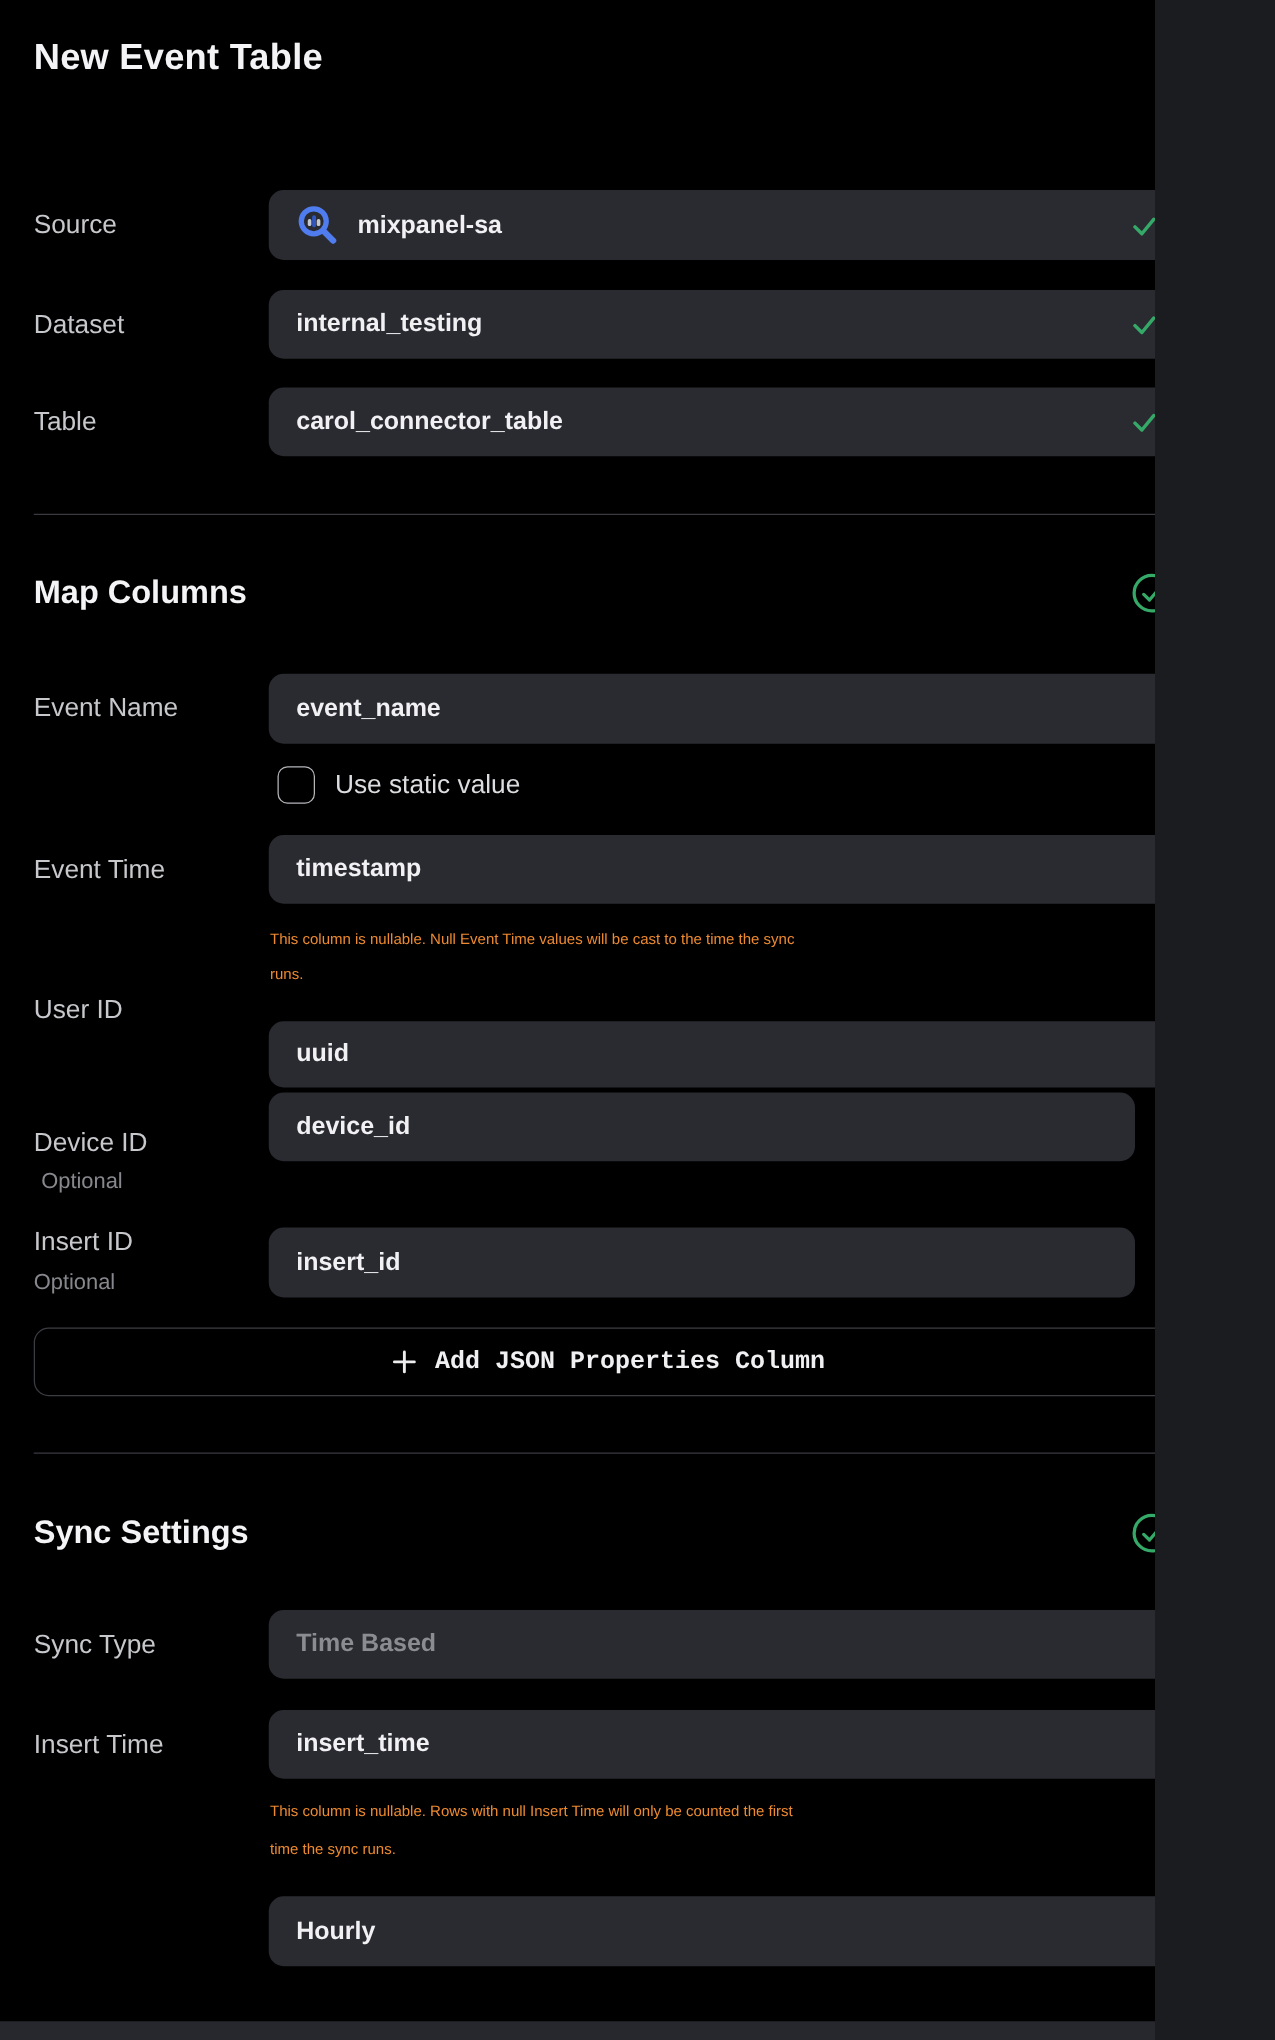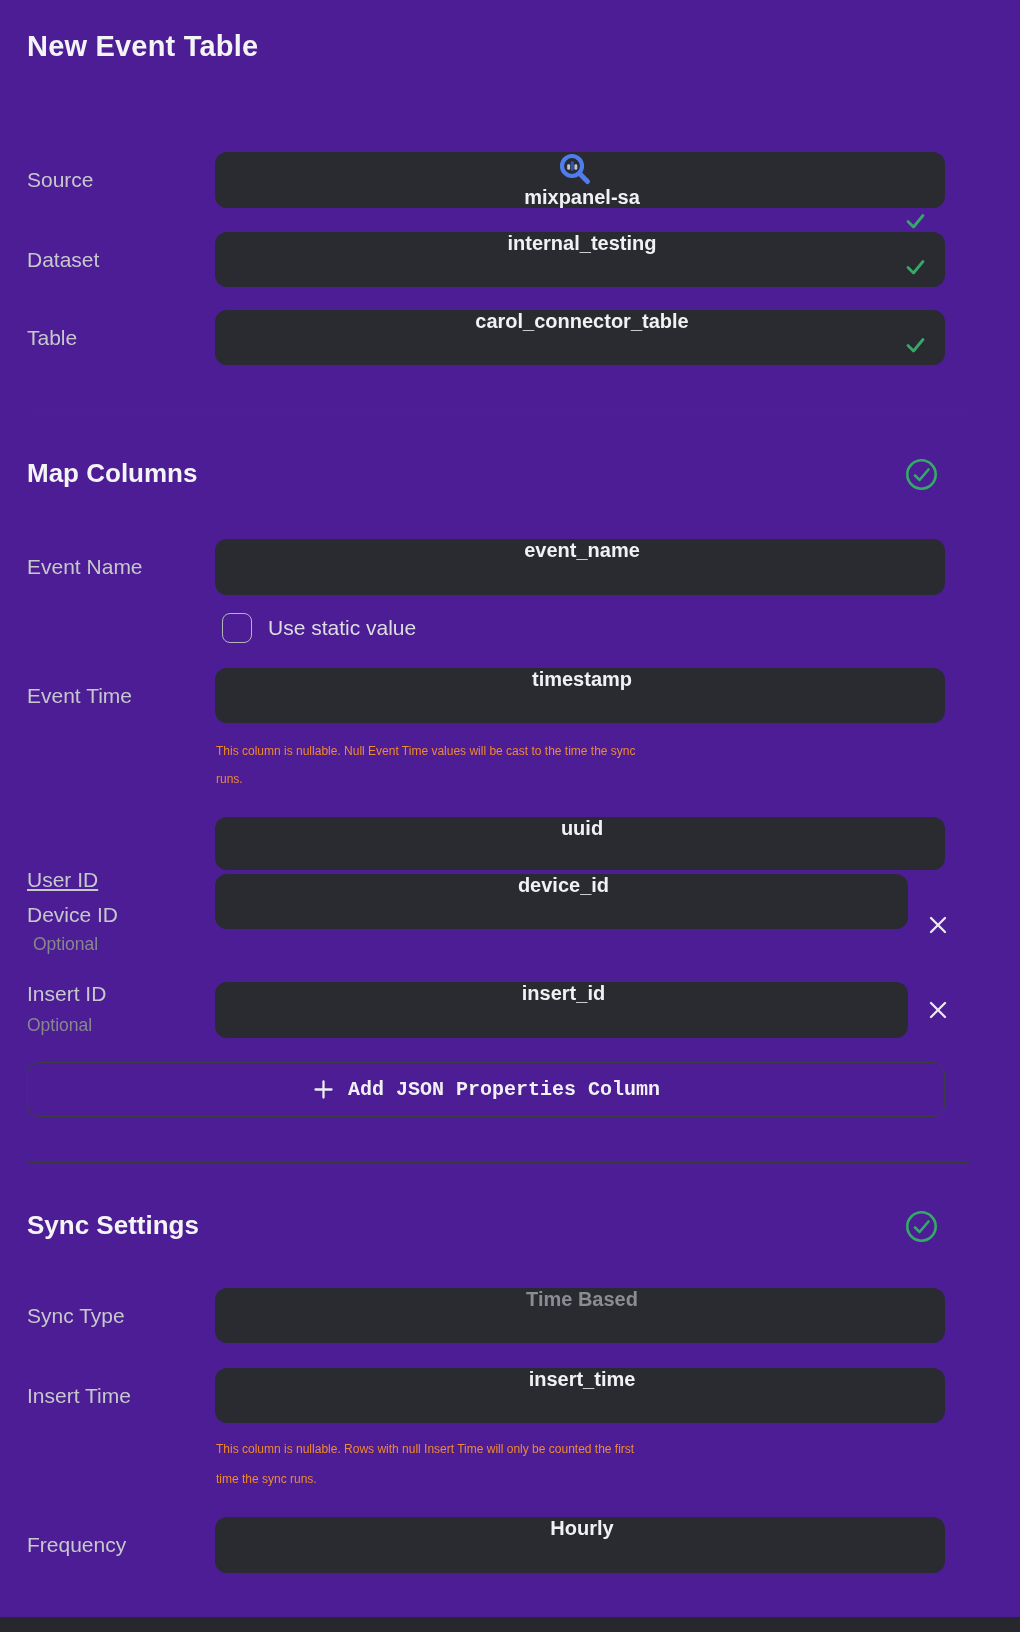--- a/index.html
+++ b/index.html
@@ -1,36 +1,36 @@
 <!DOCTYPE html>
 <html style="--success-green: #35a968; --warning-orange: #ee8a2f; --brand-blue: #4f7df0;"><head>
 <meta charset="utf-8">
 <style>
   html,body { margin:0; padding:0; background:#1b1c20; }
   .page {
-    position:relative; width:1020px; height:1632px;
-    background:#4c1d95; overflow:hidden;
+    position:relative; width:924px; height:1632px;
+    background:#000000; overflow:hidden;
     font-family:"Liberation Sans", sans-serif;
     -webkit-font-smoothing:antialiased;
   }
   .page-title {
     position:absolute; left:27px; top:30px;
     font-size:29px; font-weight:700; color:#f4f4f6; letter-spacing:0.2px;
   }
   .row-label {
     position:absolute; left:27px; width:182px;
     display:flex; align-items:center;
     font-size:21px; color:#c7c8cc;
   }
   .field {
     position:absolute; left:215px; width:730px;
     background:#2a2b31; border-radius:12px;
     display:flex; align-items:center; box-sizing:border-box;
     padding:0 18px 0 22px;
-    font-size:20px; font-weight:600; color:#f1f1f4;flex-direction:column;
+    font-size:20px; font-weight:600; color:#f1f1f4;
   }
   .field.narrow { width:693px; }
   .field .check { margin-left:auto; flex:0 0 auto; }
   .value-dim { color:#8b8c92; font-weight:600; }
   .divider {
     position:absolute; left:27px; width:942px; height:1px;
     background:#3a3b41;
   }
   .section-heading {
     position:absolute; left:27px;
@@ -153,21 +153,21 @@
   <div class="checkbox"></div>
   <div class="checkbox-label">Use static value</div>
 
   <div class="row-label" style="top:668px;height:55px;">Event Time</div>
   <div class="field" style="top:668px;height:55px;">
     <span>timestamp</span>
   </div>
   <div class="warning-line" style="top:740px;">This column is nullable. Null Event Time values will be cast to the time the sync</div>
   <div class="warning-line" style="top:768px;">runs.</div>
 
-  <div class="row-label" style="top:853px;height:53px;text-decoration:underline;">User ID</div>
+  <div class="row-label" style="top:781px;height:53px;">User ID</div>
   <div class="field" style="top:817px;height:53px;">
     <span>uuid</span>
   </div>
 
   <div class="label-stack-top">Device ID</div>
   <div class="optional-sub">Optional</div>
   <div class="field narrow" style="top:874px;height:55px;">
     <span>device_id</span>
   </div>
   <button class="x-btn" style="left:922px;top:909px;">
@@ -209,19 +209,18 @@
     <span class="value-dim">Time Based</span>
   </div>
 
   <div class="row-label" style="top:1368px;height:55px;">Insert Time</div>
   <div class="field" style="top:1368px;height:55px;">
     <span>insert_time</span>
   </div>
   <div class="warning-line" style="top:1438px;">This column is nullable. Rows with null Insert Time will only be counted the first</div>
   <div class="warning-line" style="top:1468px;">time the sync runs.</div>
 
-  <div class="row-label" style="top:1517px;height:56px;">Frequency</div>
   <div class="field" style="top:1517px;height:56px;">
     <span>Hourly</span>
   </div>
 
   <div class="footer-strip"></div>
 </div>
 
 </body></html>

